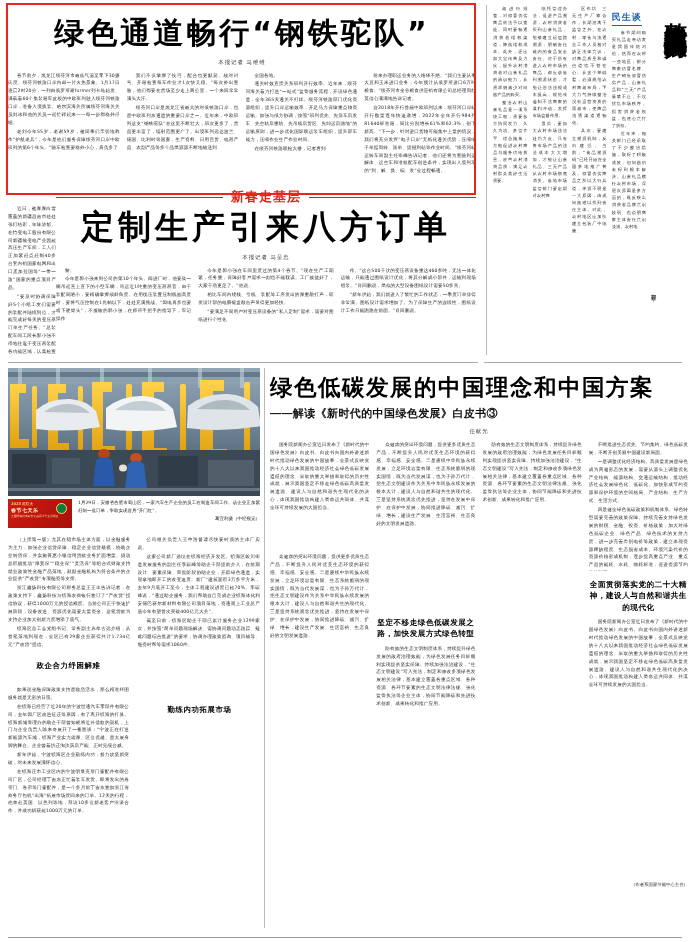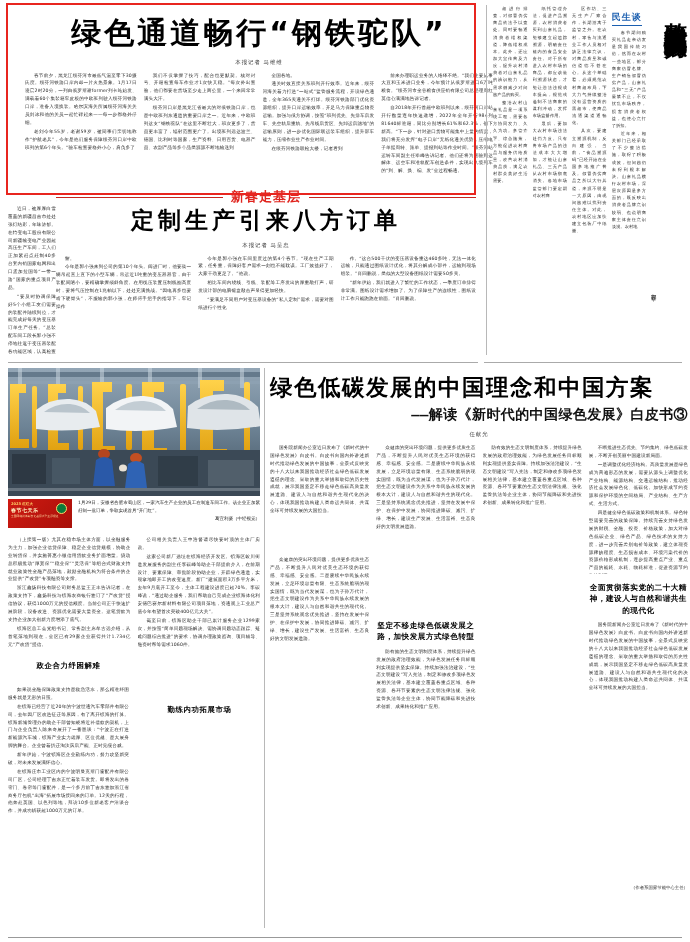--- a/index.html
+++ b/index.html
@@ -53,21 +53,20 @@
   .top-region {
     position: absolute;
     left: 8px; top: 5px;
     width: 680px; height: 355px;
   }
 
   .artA {
     position: absolute;
     left: 0; top: 0;
     width: 468px;
-    padding-left: 17px;
   }
   .headline-1 {
     font-family: "DejaVu Sans", sans-serif;
     font-weight: 700;
     font-size: 30px;
     letter-spacing: 3px;
     text-align: center;
     line-height: 1.22;
     margin: 10px 0 0 0;
     color: #000;
@@ -120,21 +119,21 @@
     padding: 0 2px;
   }
 
   .artB {
     position: absolute;
     left: 48px; top: 196px;
     width: 420px;
   }
   .headline-2 {
     font-weight: 700;
-    font-size: 23px;
+    font-size: 33px;
     letter-spacing: 4px;
     text-align: center;
     line-height: 1.2;
     margin: 6px 0 0 0;
     color: #000;
   }
 
   
   .sidebar {
     position: absolute;
@@ -261,24 +260,24 @@
   .headline-3 {
     font-family: "DejaVu Serif", "Liberation Serif", serif;
     font-weight: 700;
     font-size: 22.5px;
     letter-spacing: 1.5px;
     line-height: 1.2;
     margin: 6px 0 0 0;
     color: #000;
   }
   .subtitle-3 {
-    font-family: Liberation Mono, monospace;
-    font-weight: 700;
-    font-size: 14px;
-    text-align: right;
+    font-family: Liberation Sans, sans-serif;
+    font-weight: 700;
+    font-size: 11px;
+    text-align: left;
     letter-spacing: 0.4px;
     margin: 5px 0 0 0;
     color: #111;
   }
   .sub-h2 {
     text-align: center;
     font-weight: 700;
     font-size: 7.6px;
     letter-spacing: 0.5px;
     color: #000;

